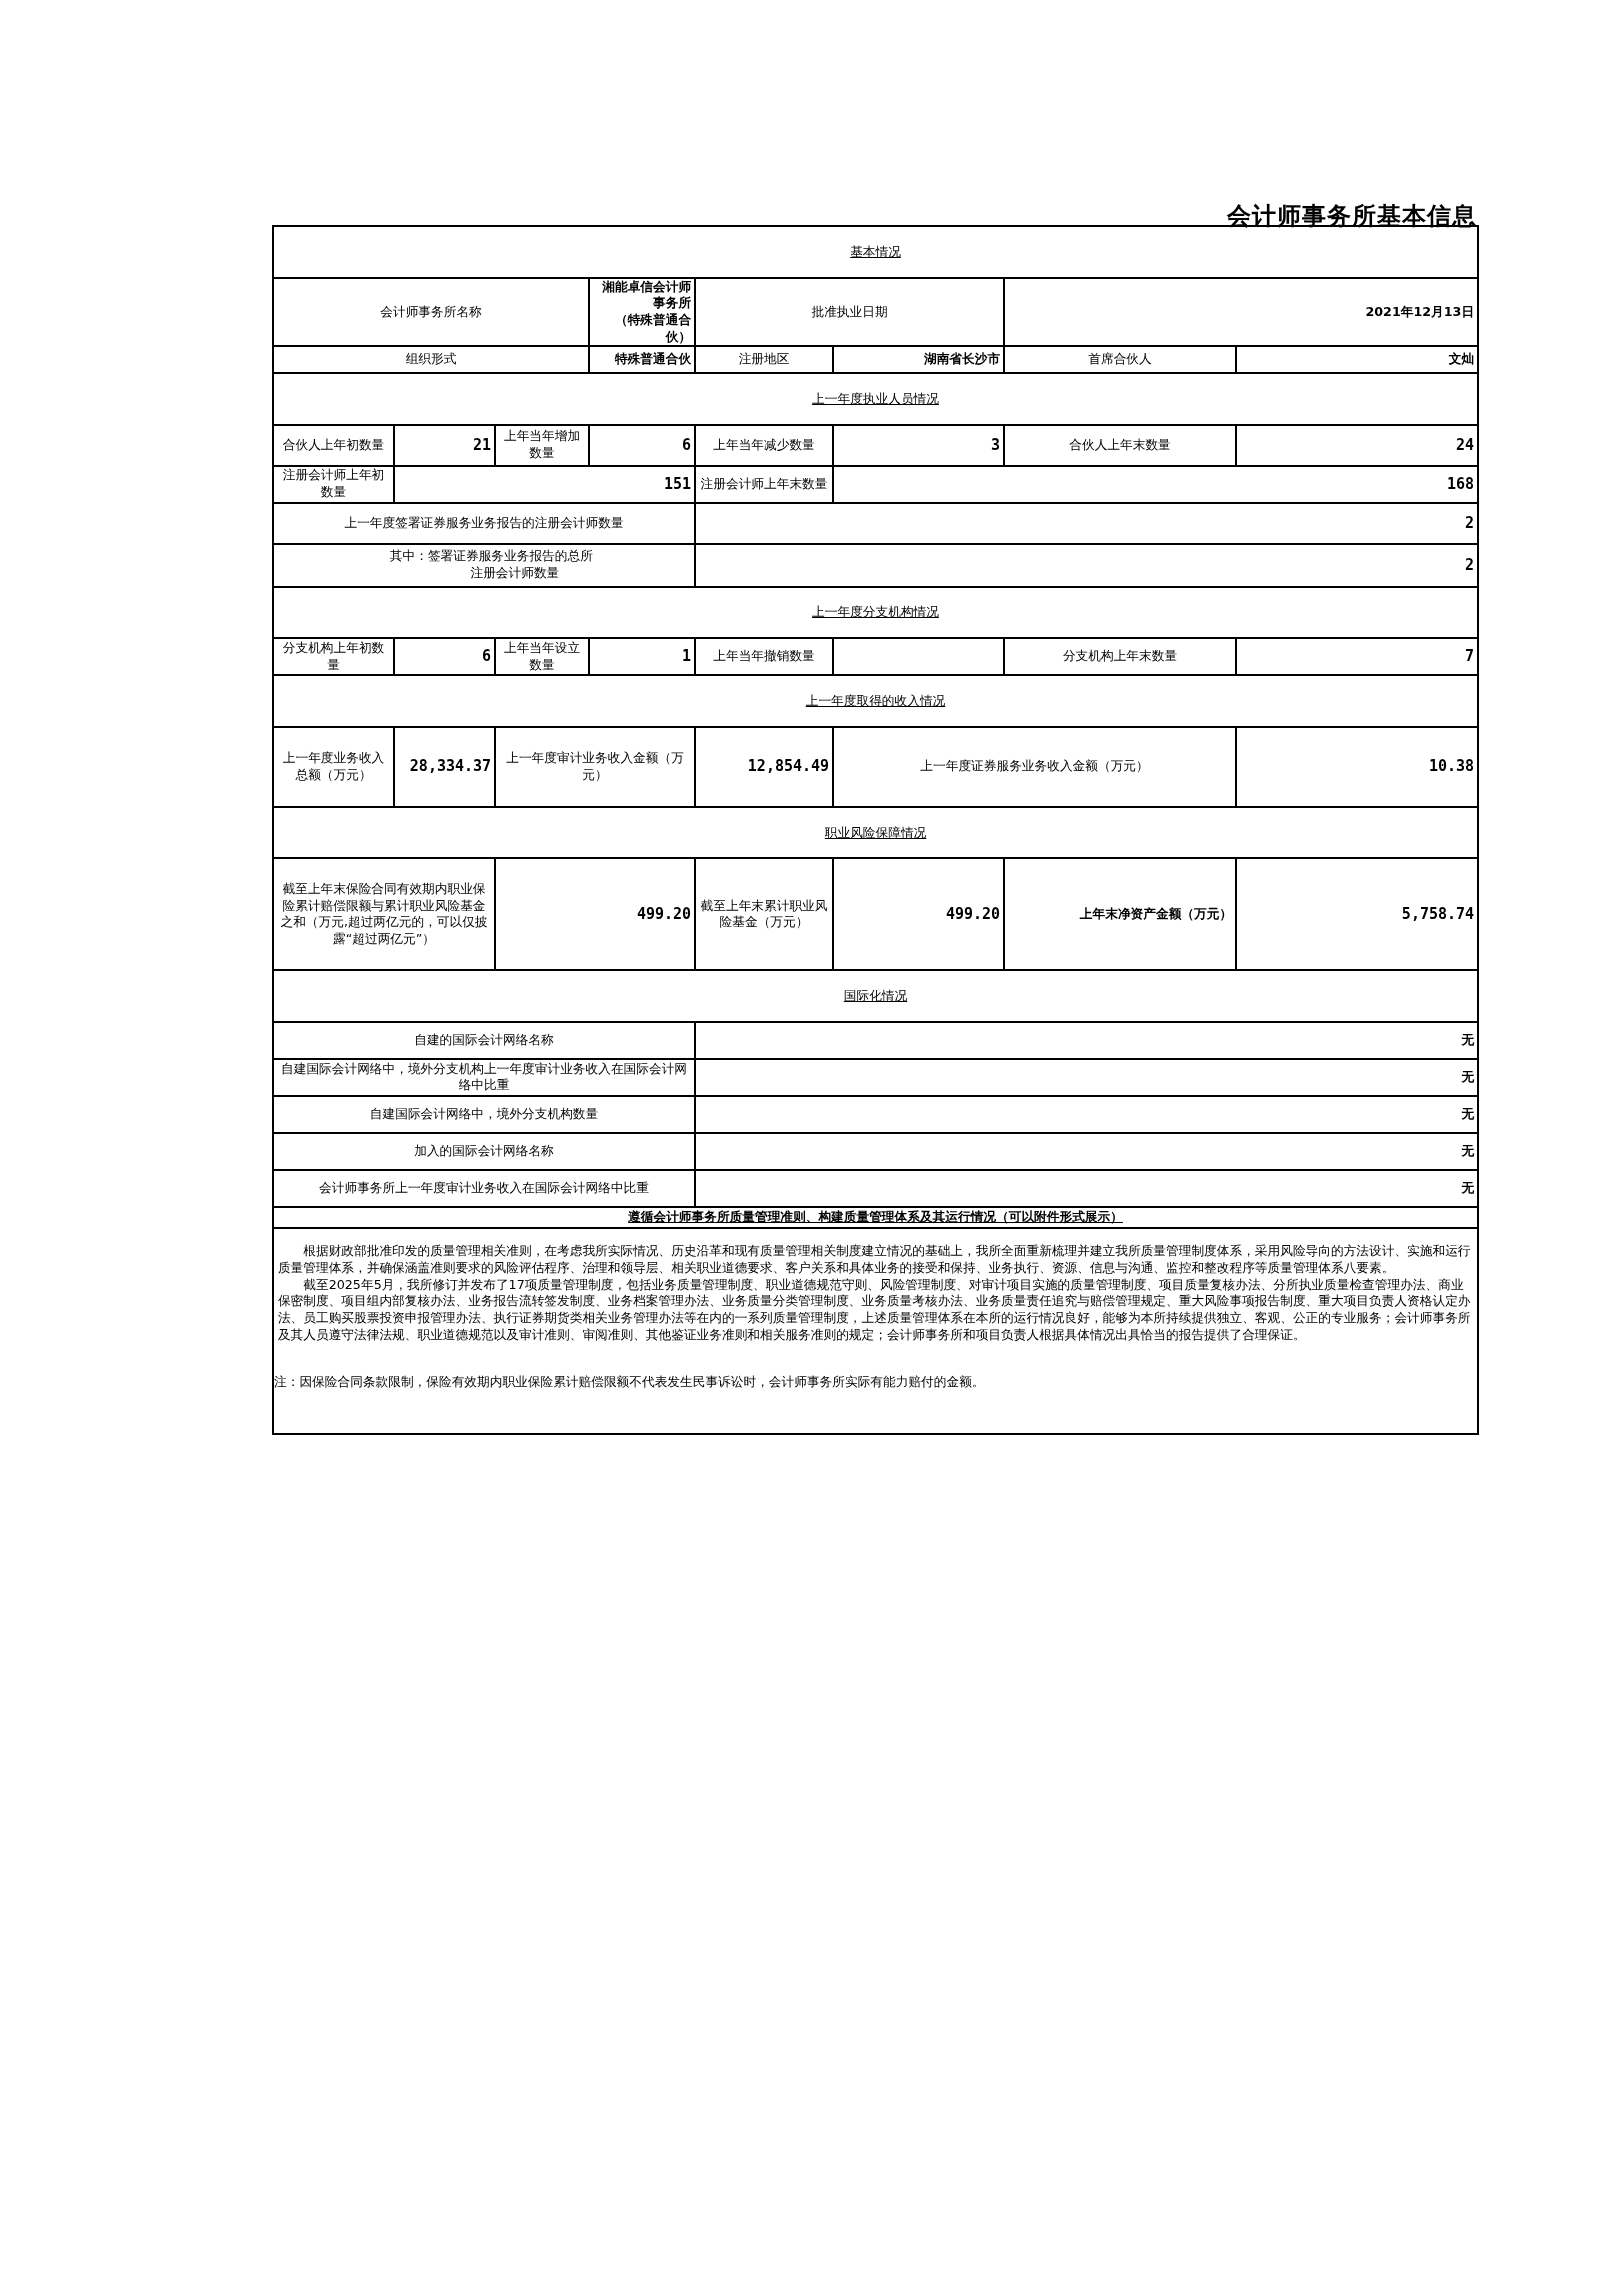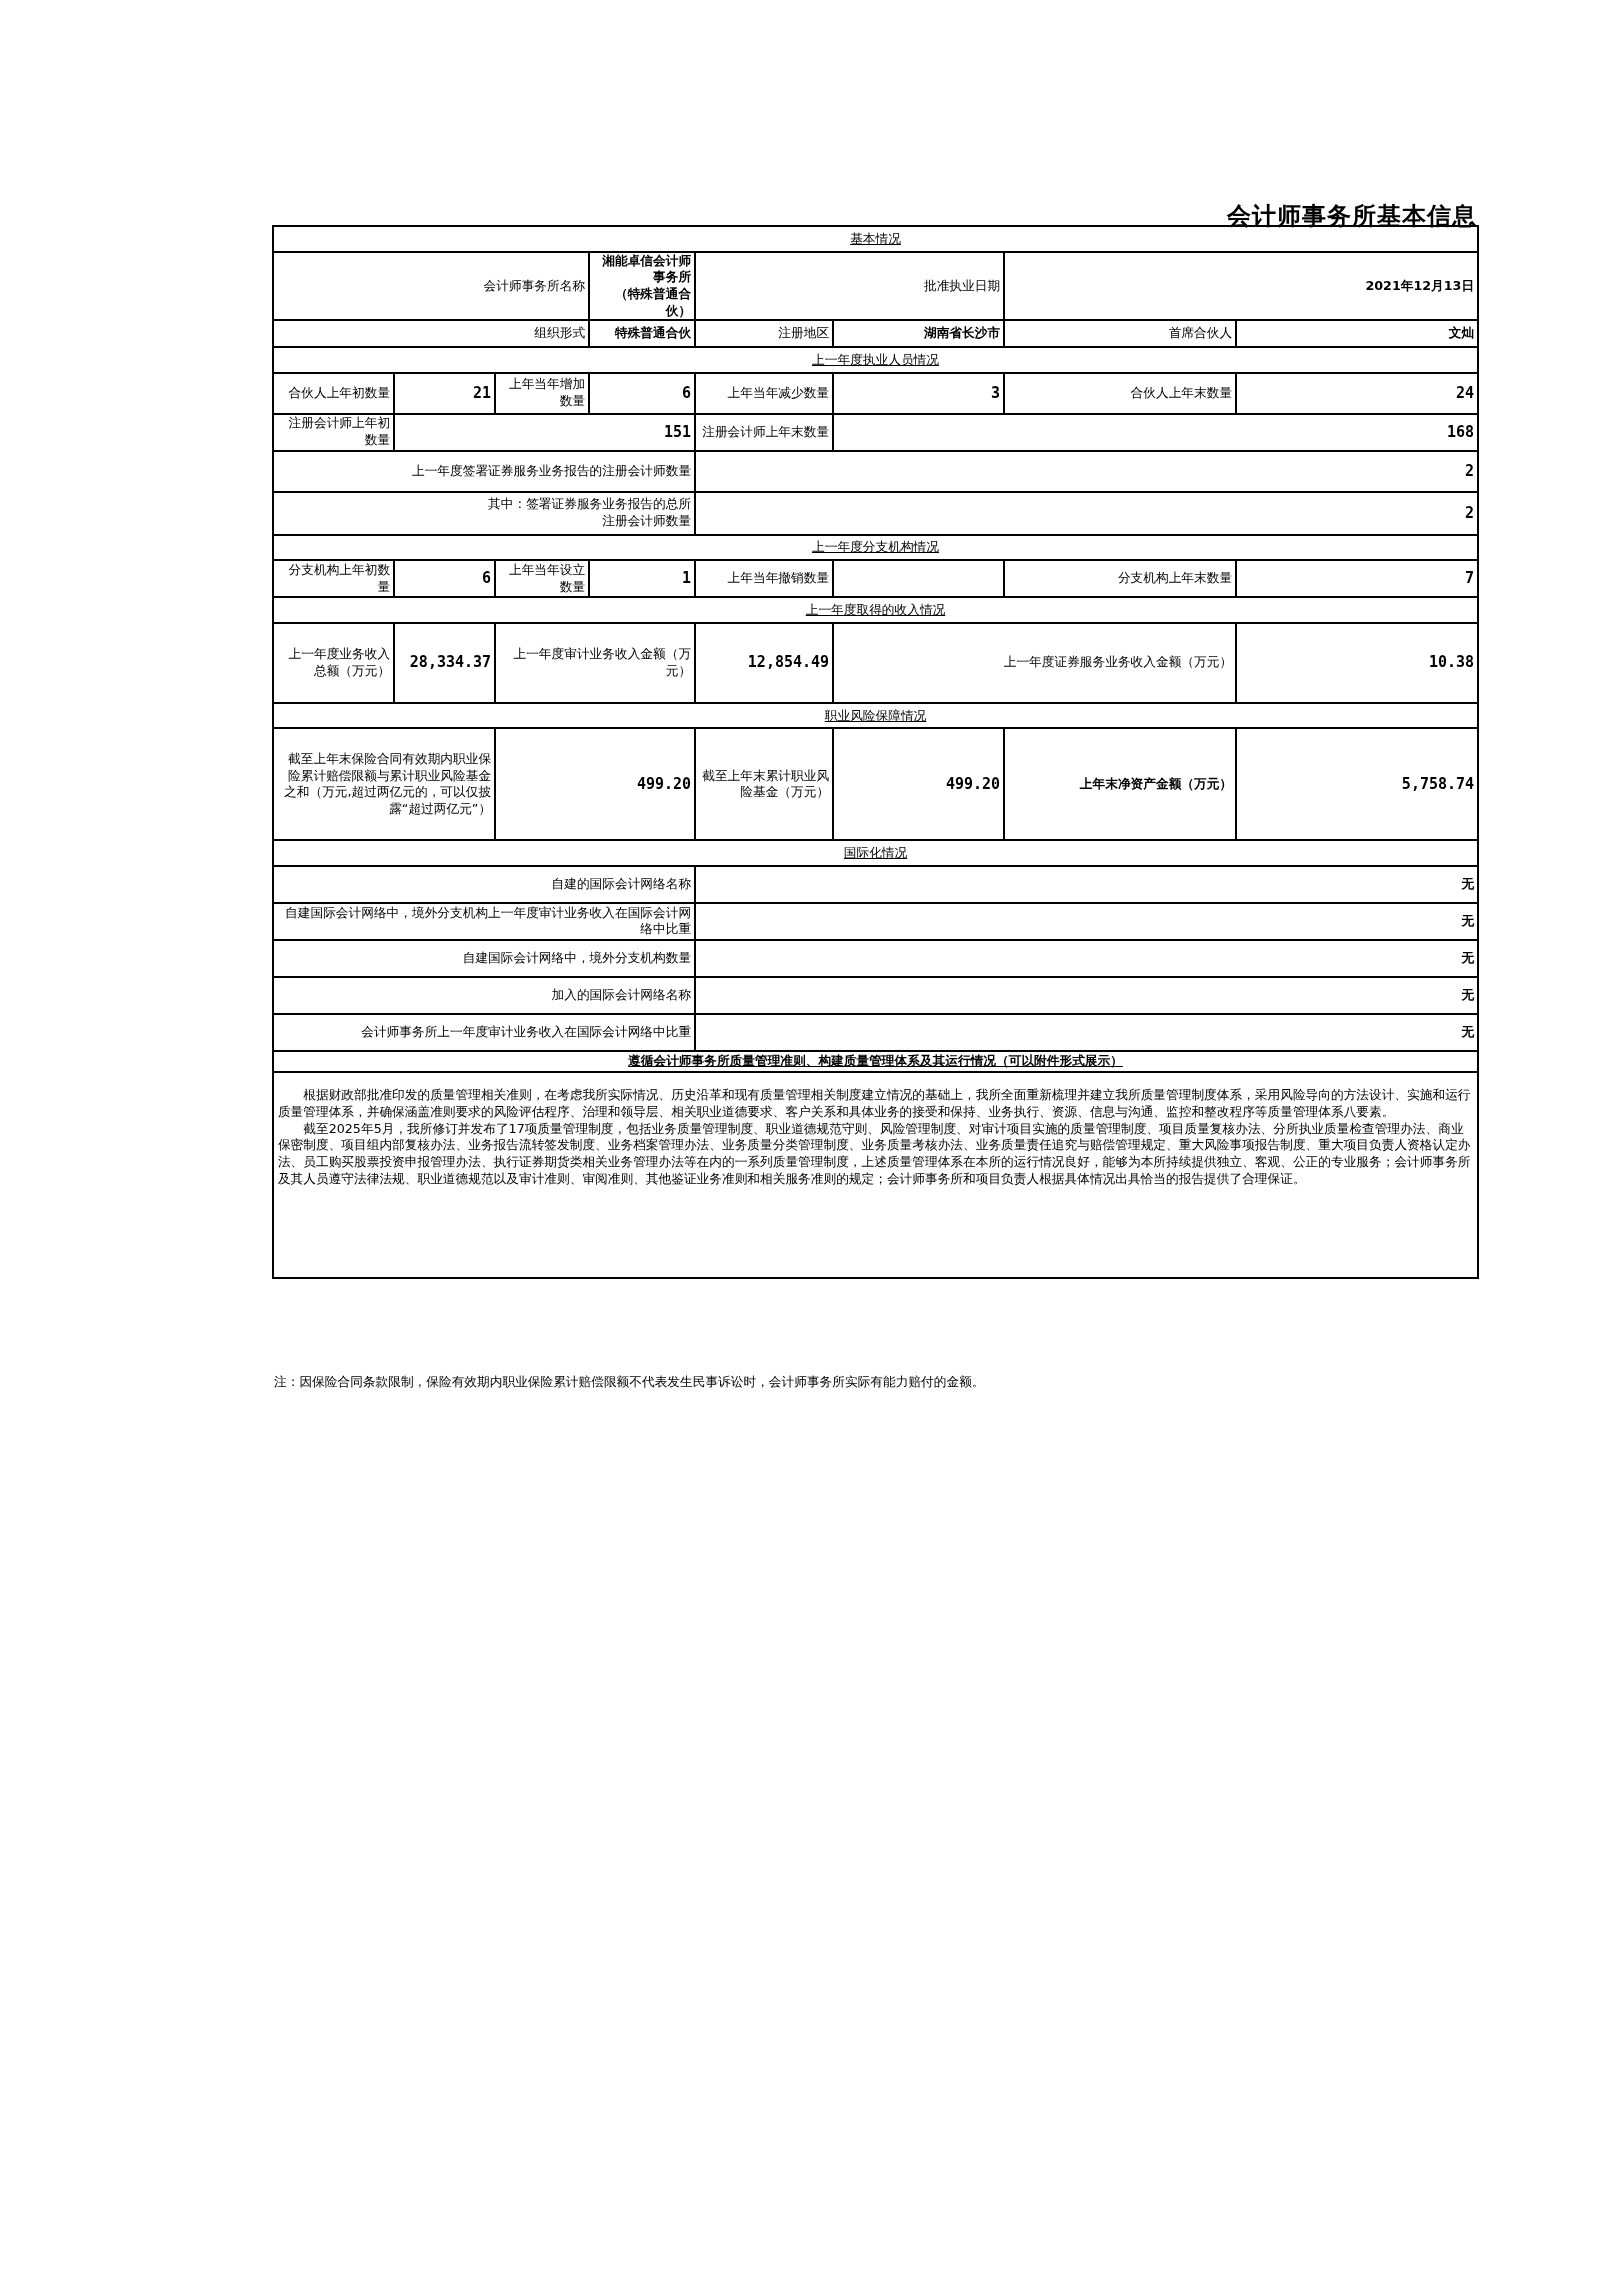--- a/index.html
+++ b/index.html
@@ -1,22 +1,22 @@
 <!DOCTYPE html>
 <html><head>
 <meta charset="utf-8">
 <style>
   html, body { margin: 0; padding: 0; background: #ffffff; }
   body { width: 1621px; height: 2293px; position: relative; font-family: "DejaVu Sans", "Liberation Sans", sans-serif; color: #000; }
   .title { position: absolute; left: 272px; width: 1205px; top: 200px; text-align: right; font-size: 24px; font-weight: bold; font-family: "DejaVu Serif", serif; letter-spacing: 1px; }
   table.main { position: absolute; left: 272px; top: 225px; width: 1205px; border-collapse: collapse; table-layout: fixed; font-size: 12.7px; }
   table.main td { border: 2px solid #000; padding: 0 2.9px; vertical-align: middle; line-height: 16.7px; word-break: break-all; }
-  table.main td.sec { text-align: center; height: 17.6px; line-height: 15.7px; padding: 3px; text-decoration: underline; }
+  table.main td.sec { text-align: center; height: 17.6px; line-height: 15.7px; padding: 16px; text-decoration: underline; }
   td.c { text-align: right; font-weight: bold; }
-  td.l { text-align: right; }
+  td.l { text-align: center; }
   .num { font-family: "DejaVu Sans Mono", "Liberation Mono", monospace; font-size: 15px; }
   .indent1 { padding-left: 17.6px !important; }
   .indent2 { padding-left: 65px !important; }
   .qm-title { text-align: center; font-weight: bold; font-family: "DejaVu Serif", serif; text-decoration: underline; height: 19.6px; padding: 0; font-size: 12.7px; }
   .qm-body { height: 186px; vertical-align: top !important; padding: 13.7px 3.9px 3.9px 3.9px !important; font-size: 12.7px; line-height: 18.6px; text-indent: 2em; }
   .qm-body p { margin: 0; }
   .note { position: absolute; left: 274px; top: 1358px; font-size: 12.7px; }
 </style>
 </head>
 <body>

